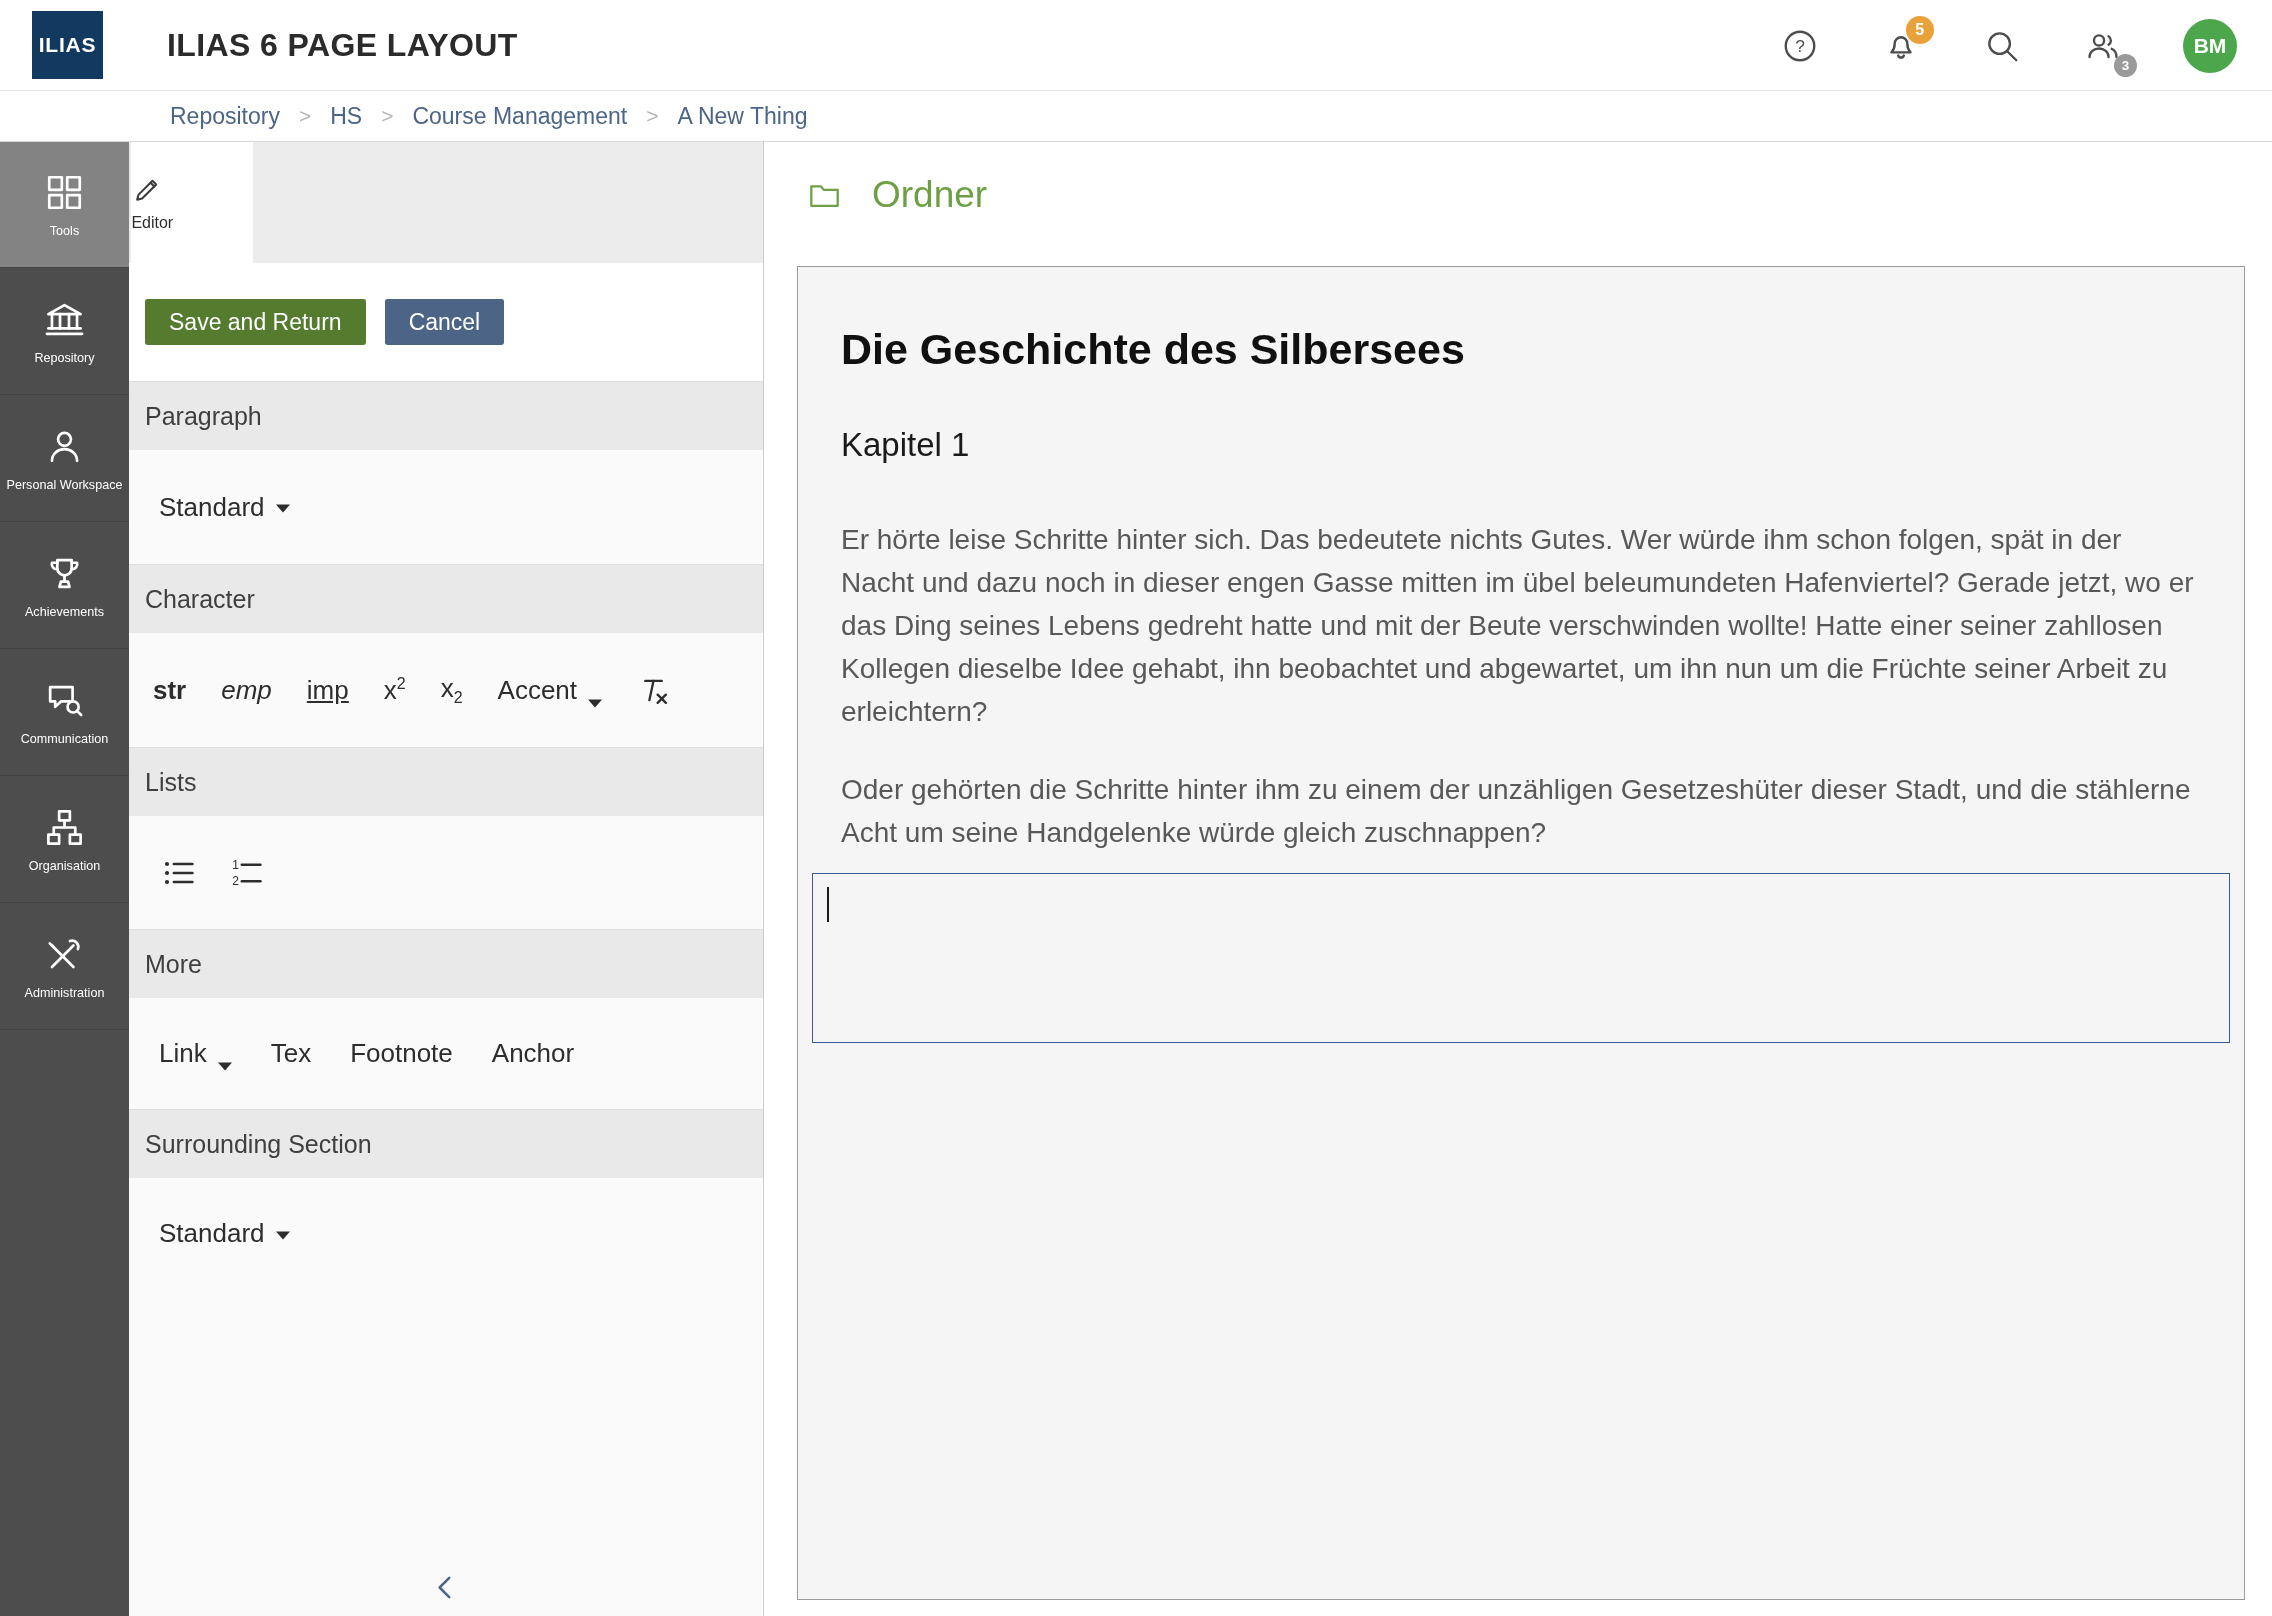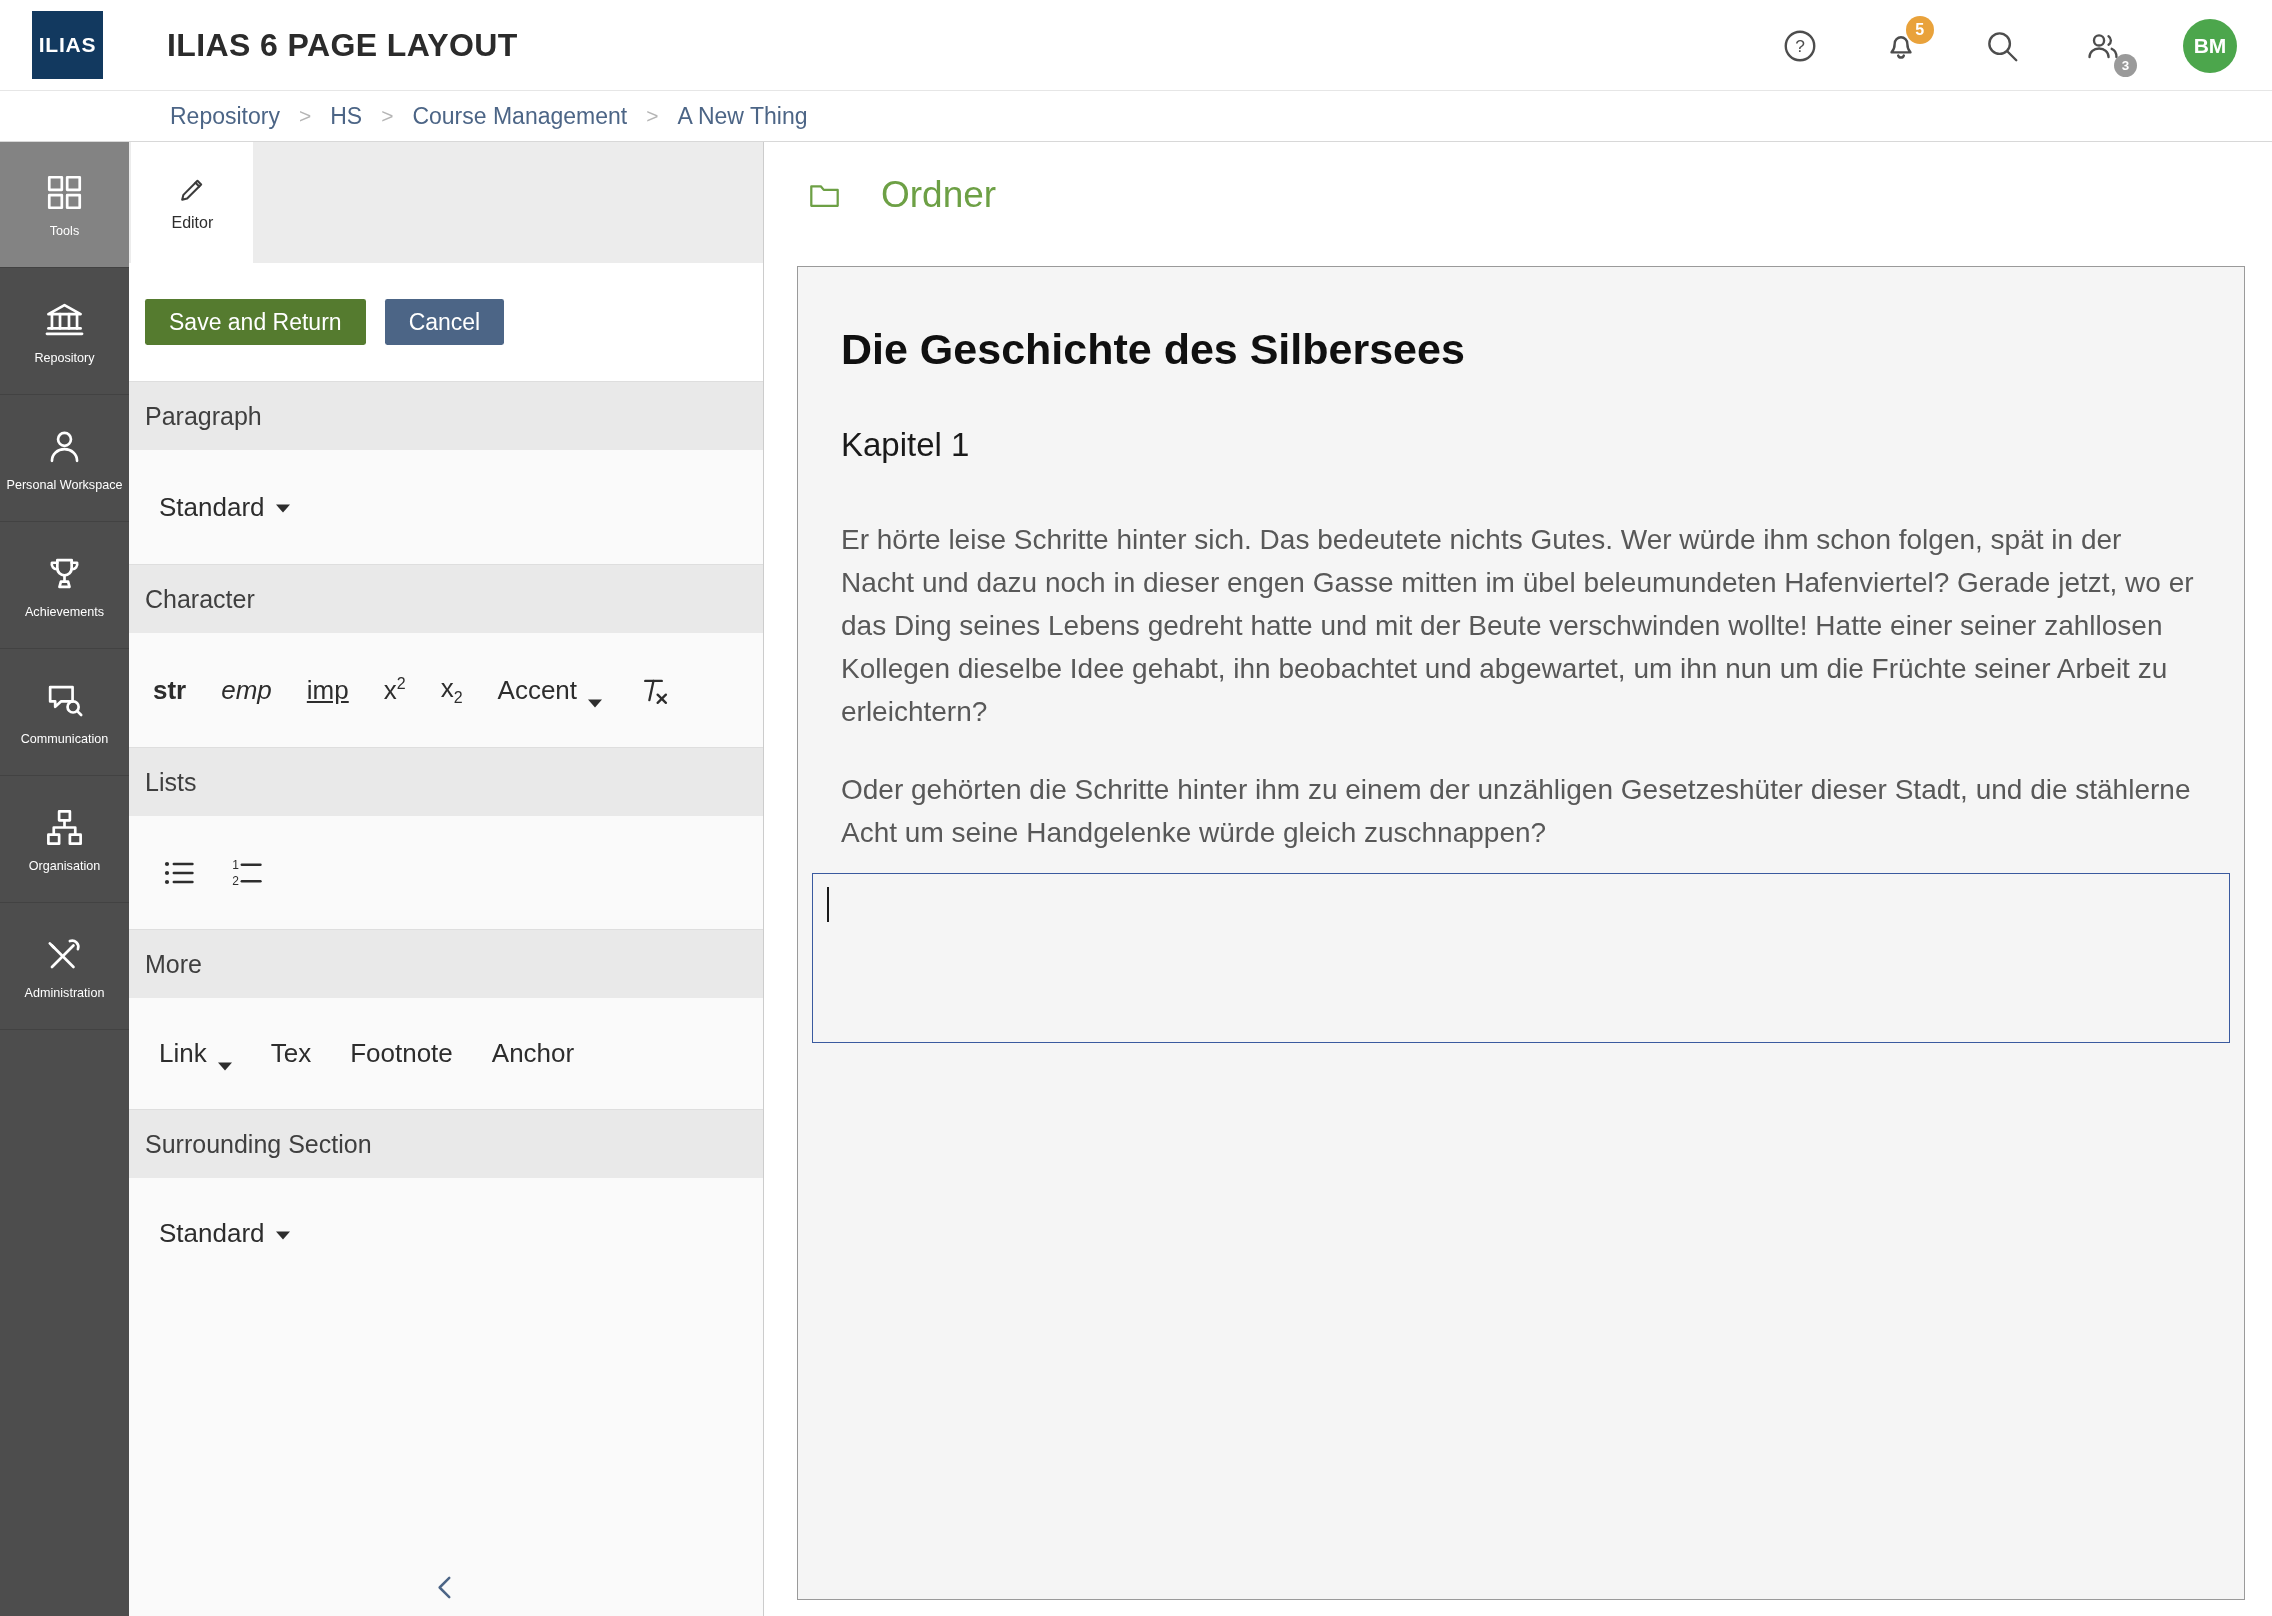--- a/index.html
+++ b/index.html
@@ -54,21 +54,21 @@
   .side-label { font-size:12.6px; white-space:nowrap; }
 
   
   .panel {
     position:absolute; top:141px; left:129px; bottom:0; width:635px; background:#fafafa;
     border-right:0.8px solid #cccccc; display:flex; flex-direction:column;
   }
   .tabrow { height:122px; background:#ececec; position:relative; flex:none; }
   .tab-editor {
     position:absolute; left:2.4px; top:0; width:122px; height:122px; background:#fff;
-    display:flex; flex-direction:column; align-items:center; justify-content:center; gap:8px;
+    display:flex; flex-direction:column; align-items:flex-start; justify-content:center; gap:8px;
   }
   .tab-editor svg { width:33px; height:33px; stroke:#3c3c3c; stroke-width:1.5; fill:none; stroke-linecap:round; stroke-linejoin:round; }
   .tab-label { font-size:16px; color:#2e2e2e; }
   .btnrow { height:118px; background:#fff; display:flex; align-items:center; padding-left:16px; gap:19px; flex:none; }
   .btn { height:46px; padding:16px 24px; border-radius:2.4px; color:#fff; font-size:23px; display:flex; align-items:center; }
   .btn.save { background:#557b2f; }
   .btn.cancel { background:#4c6586; }
   .sect {
     height:69px; background:#e9e9e9; border-top:0.8px solid #dedede;
     display:flex; align-items:center; padding-left:16px; font-size:25px; color:#3f3f3f; flex:none;
@@ -91,21 +91,21 @@
   .char-btn sub { font-size:16px; }
   .char-btn.dropdown { display:flex; align-items:flex-end; }
   .panel-icon { width:36px; height:36px; stroke:#2d2d2d; stroke-width:1.6; fill:none; stroke-linecap:round; stroke-linejoin:round; color:#2d2d2d; }
   .clear-icon { width:33px; height:33px; stroke:#2d2d2d; stroke-width:1.7; fill:none; stroke-linecap:round; }
   .panel-fill { flex:1; background:#fafafa; }
   .collapse-row { height:57px; display:flex; align-items:center; justify-content:center; flex:none; background:#fafafa; }
   .collapse-row svg { width:33px; height:33px; stroke:#4c6586; stroke-width:1.8; fill:none; stroke-linecap:round; stroke-linejoin:round; }
 
   
   .main { position:absolute; top:141px; left:764px; right:0; bottom:0; background:#fff; overflow:hidden; }
-  .page-head { position:absolute; left:39px; top:33px; display:flex; align-items:center; gap:35px; color:#6da045; }
+  .page-head { position:absolute; left:39px; top:33px; display:flex; align-items:center; gap:26px; color:#6da045; }
   .page-head svg { width:43px; height:36px; stroke:#6da045; stroke-width:1.5; fill:none; stroke-linecap:round; stroke-linejoin:round; }
   .page-title { font-size:37px; color:#6da045; }
   .content-box {
     position:absolute; left:33px; top:125px; width:1448px; height:1334px;
     background:#f5f5f5; border:0.8px solid #9a9a9a; padding:58px 43px 0 43px; overflow:hidden;
   }
   .c-title { margin:0; font-size:43px; font-weight:700; color:#101010; }
   .c-sub { margin-top:52px; font-size:33px; color:#1a1a1a; }
   .c-p { margin:0; margin-top:54px; font-size:28px; line-height:43px; color:#585858; }
   .c-p + .c-p { margin-top:35px; }

